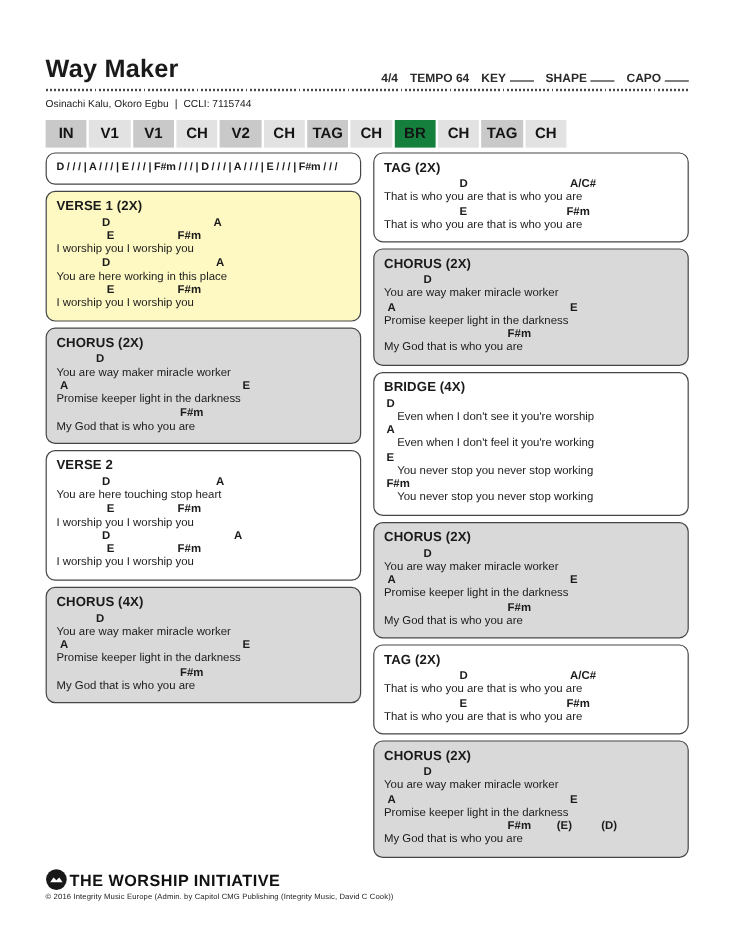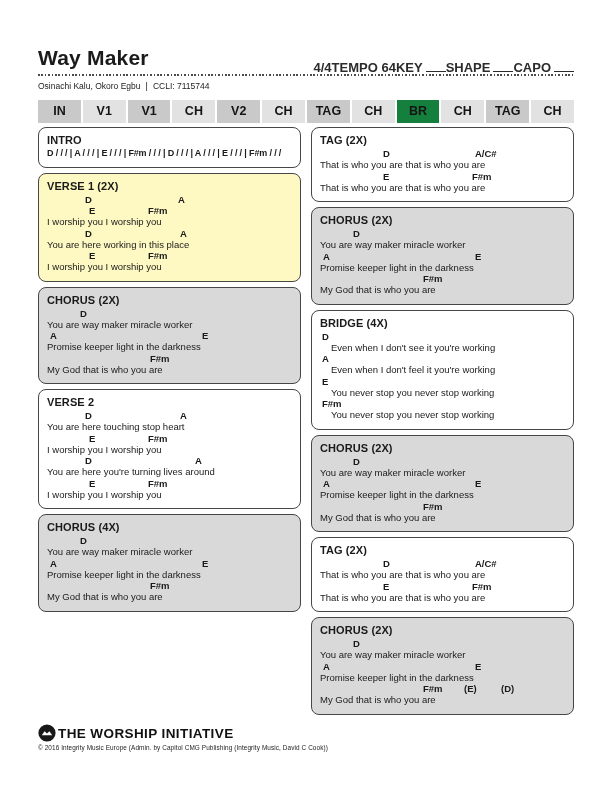--- a/index.html
+++ b/index.html
@@ -12,40 +12,40 @@
   }
   .page { position: absolute; inset: 0; }
 
   
   .title {
     position: absolute; left: 38px; top: 46px;
     font-size: 21px; font-weight: bold; letter-spacing: 0.2px;
   }
   .meta {
     position: absolute; right: 38px; top: 60px;
-    font-size: 13px; font-weight: bold; color: #2b2b2b;
-    display: flex; align-items: flex-end; white-space: nowrap;
+    font-size: 10px; font-weight: bold; color: #2b2b2b;
+    display: flex; align-items: flex-end; gap: 10px; white-space: nowrap;
   }
   .meta .blank {
     display: inline-block; width: 20px; height: 8px;
     border-bottom: 1px solid #2b2b2b; margin-left: 3px;
   }
   .dotted-rule {
     position: absolute; left: 38px; right: 38px; top: 74px; height: 2px;
     background: repeating-linear-gradient(90deg, #4a4a4a 0 1.6px, transparent 1.6px 3.4px);
   }
   .byline {
     position: absolute; left: 38px; top: 81px;
     font-size: 8.5px; color: #222; display: flex; gap: 5px; 
   }
   .byline .divider { font-size: 9px; color: #222; }
 
   
   .nav {
-    position: absolute; left: 38px; top: 100px; width: 536px;
+    position: absolute; left: 38px; top: 100px; width: 434px;
     display: flex; gap: 2px;
   }
   .nav-button {
     flex: 1; height: 23px; line-height: 23px; text-align: center;
     font-size: 12.5px; font-weight: bold; color: #141414;
   }
 
   
   .col { position: absolute; top: 127px; width: 263px; }
   .col-left  { left: 38px; }
@@ -110,21 +110,20 @@
       <div class="nav-button" style="background: rgb(201, 201, 201);">TAG</div>
       <div class="nav-button" style="background: rgb(226, 226, 226);">CH</div>
       <div class="nav-button" style="background: #15803d;">BR</div>
       <div class="nav-button" style="background: rgb(226, 226, 226);">CH</div>
       <div class="nav-button" style="background: rgb(201, 201, 201);">TAG</div>
       <div class="nav-button" style="background: rgb(226, 226, 226);">CH</div>
     </div>
 
   <div class="col col-left" id="col-left">
       <div class="section-box" style="background: rgb(255, 255, 255);">
-        <div class="section-title">INTRO</div>
         <div class="chord-line">
           <span class="chord chord-run" style="left: 0px;">D / / /  | A / / /  | E / / /  | F#m / / / | D / / /  | A / / /  | E / / /  | F#m / / /</span>
         </div>
       </div>
       <div class="section-box" style="background: #fef9c3;">
         <div class="section-title">VERSE 1 (2X)</div>
         <div class="chord-line">
           <span class="chord" style="left: 38px;">D</span>
           <span class="chord" style="left: 131px;">A</span>
         </div>
@@ -169,21 +168,20 @@
         <div class="lyric-line">You are here touching stop heart</div>
         <div class="chord-line">
           <span class="chord" style="left: 42px;">E</span>
           <span class="chord" style="left: 101px;">F#m</span>
         </div>
         <div class="lyric-line">I worship you I worship you</div>
         <div class="chord-line">
           <span class="chord" style="left: 38px;">D</span>
           <span class="chord" style="left: 148px;">A</span>
         </div>
-        <div class="lyric-line">You are here you're turning lives around</div>
         <div class="chord-line">
           <span class="chord" style="left: 42px;">E</span>
           <span class="chord" style="left: 101px;">F#m</span>
         </div>
         <div class="lyric-line">I worship you I worship you</div>
       </div>
       <div class="section-box" style="background: rgb(217, 217, 217);">
         <div class="section-title">CHORUS (4X)</div>
         <div class="chord-line">
           <span class="chord" style="left: 33px;">D</span>
@@ -228,21 +226,21 @@
         <div class="chord-line">
           <span class="chord" style="left: 103px;">F#m</span>
         </div>
         <div class="lyric-line">My God that is who you are</div>
       </div>
       <div class="section-box" style="background: rgb(255, 255, 255);">
         <div class="section-title">BRIDGE (4X)</div>
         <div class="chord-line">
           <span class="chord" style="left: 2px;">D</span>
         </div>
-        <div class="lyric-line" style="padding-left: 11px;">Even when I don't see it you're working</div>
+        <div class="lyric-line" style="padding-left: 11px;">Even when I don't see it you're worship</div>
         <div class="chord-line">
           <span class="chord" style="left: 2px;">A</span>
         </div>
         <div class="lyric-line" style="padding-left: 11px;">Even when I don't feel it you're working</div>
         <div class="chord-line">
           <span class="chord" style="left: 2px;">E</span>
         </div>
         <div class="lyric-line" style="padding-left: 11px;">You never stop you never stop working</div>
         <div class="chord-line">
           <span class="chord" style="left: 2px;">F#m</span>

